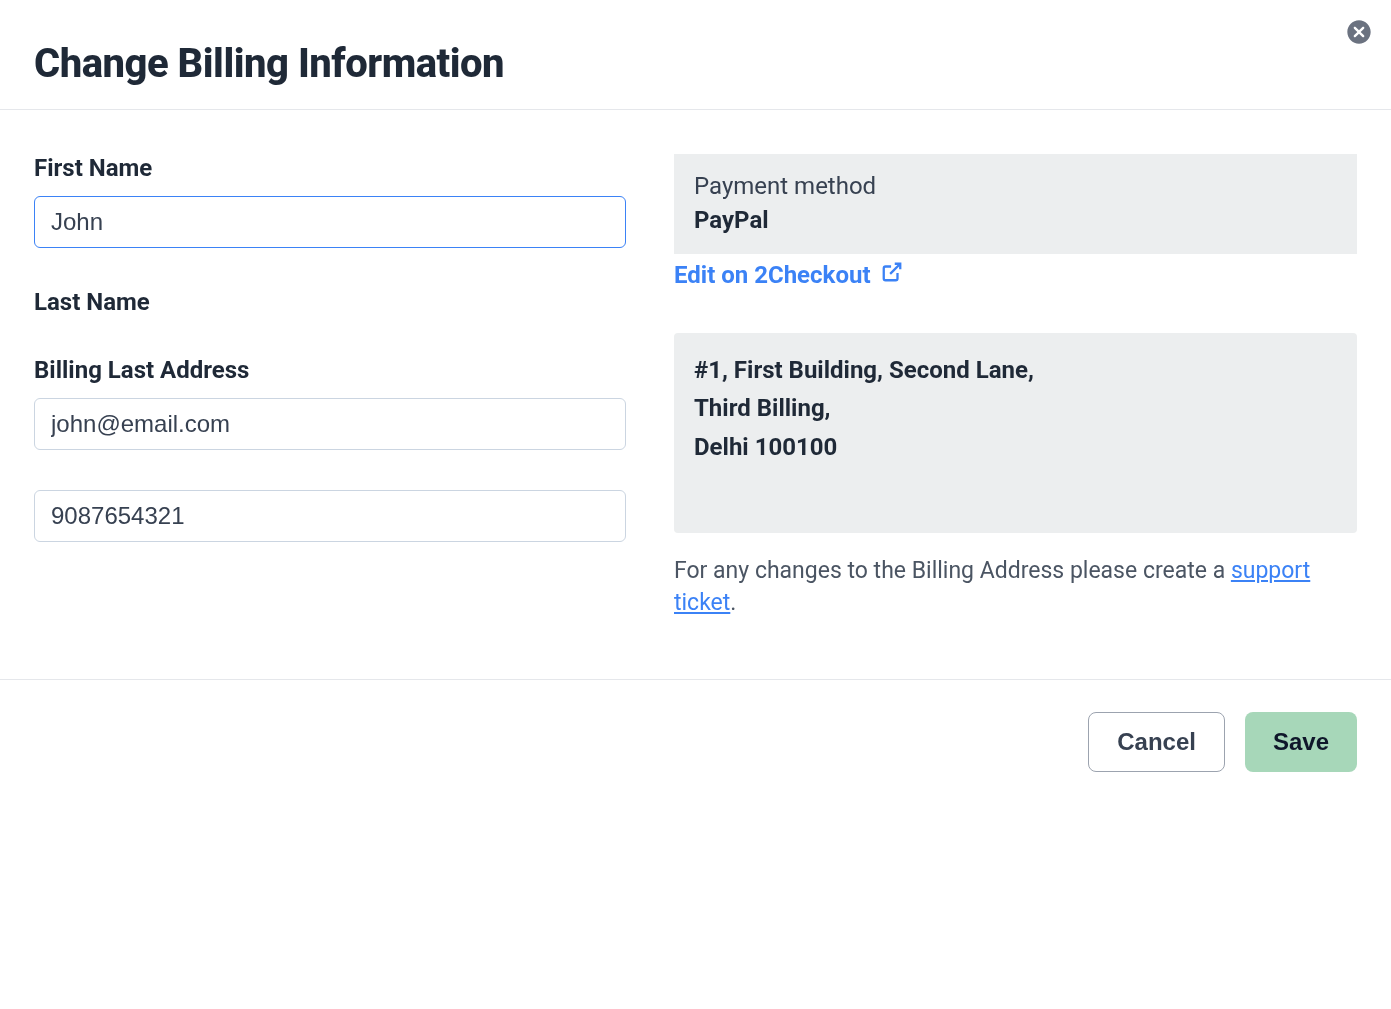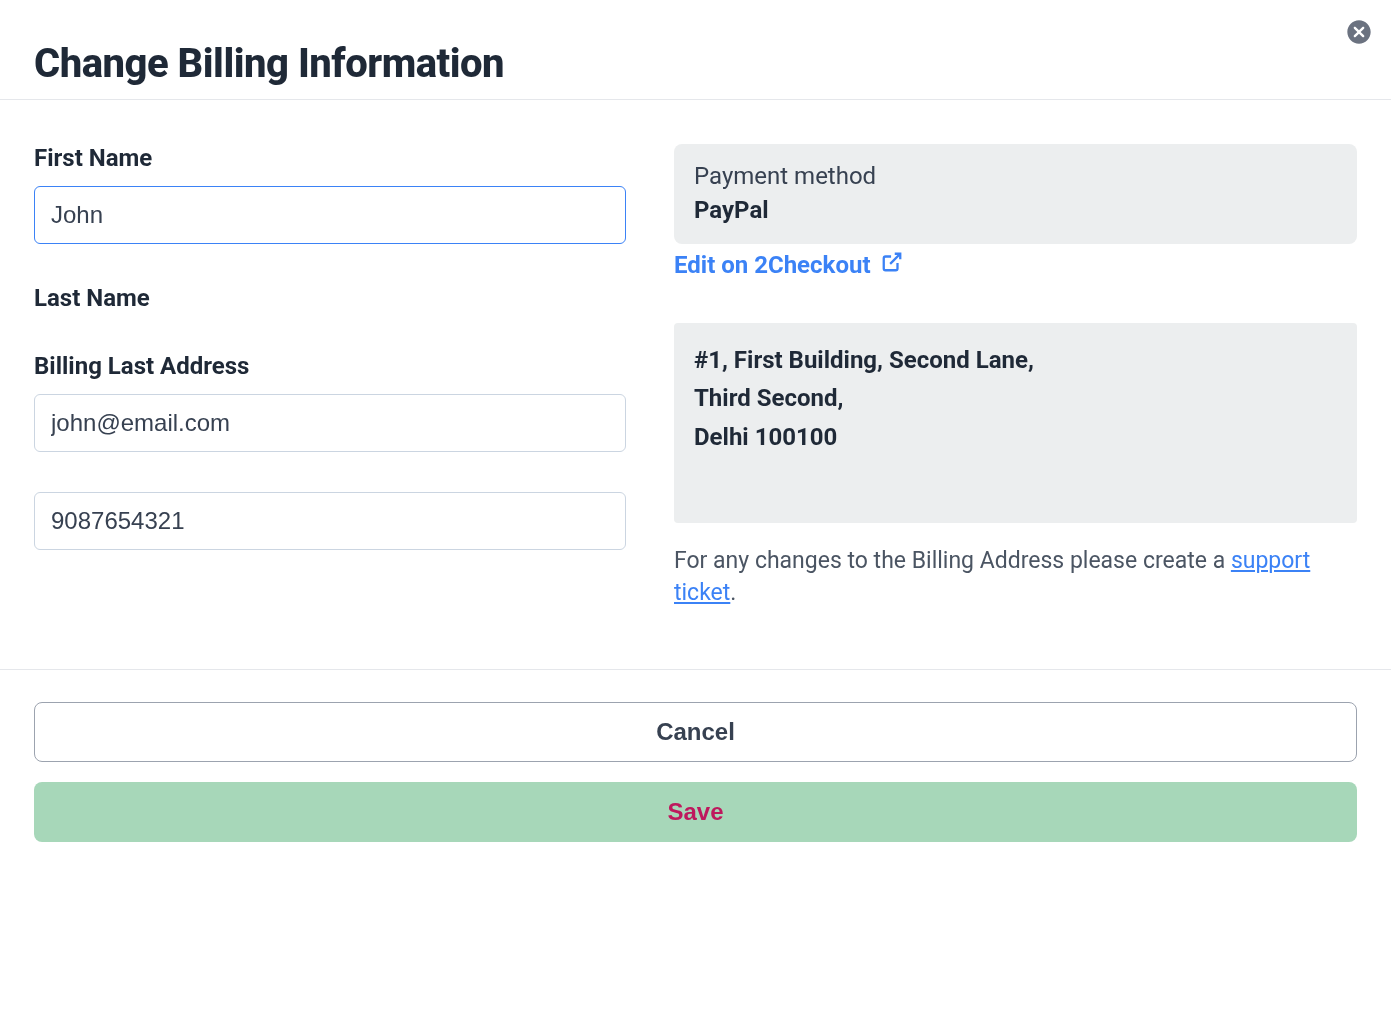--- a/index.html
+++ b/index.html
@@ -10,21 +10,21 @@
     body {
       font-family: -apple-system, BlinkMacSystemFont, "Segoe UI", Roboto, Helvetica, Arial, sans-serif;
       background: #fff;
       color: #1f2937;
     }
     .modal {
       width: 1391px;
       position: relative;
     }
     .modal-header {
-      padding: 40px 34px 12px 34px;
+      padding: 40px 34px 22px 34px;
       border-bottom: 1px solid #e5e7eb;
       position: relative;
     }
     .modal-title {
       font-size: 40px;
       font-weight: 800;
       color: #1f2937;
       letter-spacing: -0.5px;
     }
     .close-button {
@@ -66,41 +66,41 @@
     }
     .form-label {
       display: block;
       font-size: 24px;
       font-weight: 700;
       color: #1f2937;
       margin-bottom: 14px;
     }
     .form-input {
       width: 100%;
-      height: 58px;
+      height: 52px;
       padding: 0 16px;
       font-size: 24px;
       border: 1px solid #cbd5e1;
       border-radius: 6px;
       color: #374151;
       outline: none;
     }
     .form-input.focused {
       border-color: #3b82f6;
     }
     .section-title {
       font-size: 24px;
       font-weight: 700;
       color: #1f2937;
       margin-bottom: 14px;
     }
     .info-box {
       background: #eceeef;
       padding: 18px 20px 20px 20px;
-      border-radius: 8px;
+      border-radius: 0;
     }
     .payment-method-label {
       font-size: 24px;
       color: #374151;
       font-weight: 400;
       margin-bottom: 6px;
     }
     .payment-method-value {
       font-size: 24px;
       font-weight: 700;
@@ -148,39 +148,38 @@
       color: #3b82f6;
       text-decoration: underline;
       cursor: pointer;
     }
     .modal-footer {
       border-top: 1px solid #e5e7eb;
       padding: 32px 34px;
       display: flex;
       justify-content: flex-end;
       gap: 20px;
-      flex-direction: column;
     }
     .btn {
       height: 60px;
       padding: 0 28px;
       font-size: 24px;
       font-weight: 600;
       border-radius: 8px;
       cursor: pointer;
       border: none;
     }
     .btn-cancel {
       background: #fff;
       color: #374151;
       border: 1px solid #9ca3af;
     }
     .btn-save {
       background: #a7d7b9;
-      color: #be185d;
+      color: #0f172a;
     }
   </style>
 </head>
 <body>
 
 <div class="modal">
   <div class="modal-header">
     <h1 class="modal-title">Change Billing Information</h1>
     <button class="close-button">
       <svg viewBox="0 0 24 24">
@@ -219,21 +218,21 @@
             <path d="M18 13v6a2 2 0 0 1-2 2H5a2 2 0 0 1-2-2V8a2 2 0 0 1 2-2h6"></path>
             <polyline points="15 3 21 3 21 9"></polyline>
             <line x1="10" y1="14" x2="21" y2="3"></line>
           </svg>
         </a>
       </div>
 
       <div class="billing-address-section">
         <div class="address-box">
           <div class="address-line">#1, First Building, Second Lane,</div>
-          <div class="address-line">Third Second,</div>
+          <div class="address-line">Third Billing,</div>
           <div class="address-line">Delhi 100100</div>
         </div>
         <p class="help-text">
           <span>For any changes to the Billing Address please create a </span><a class="support-link">support ticket</a><span>.</span>
         </p>
       </div>
     </div>
   </div>
 
   <div class="modal-footer">

